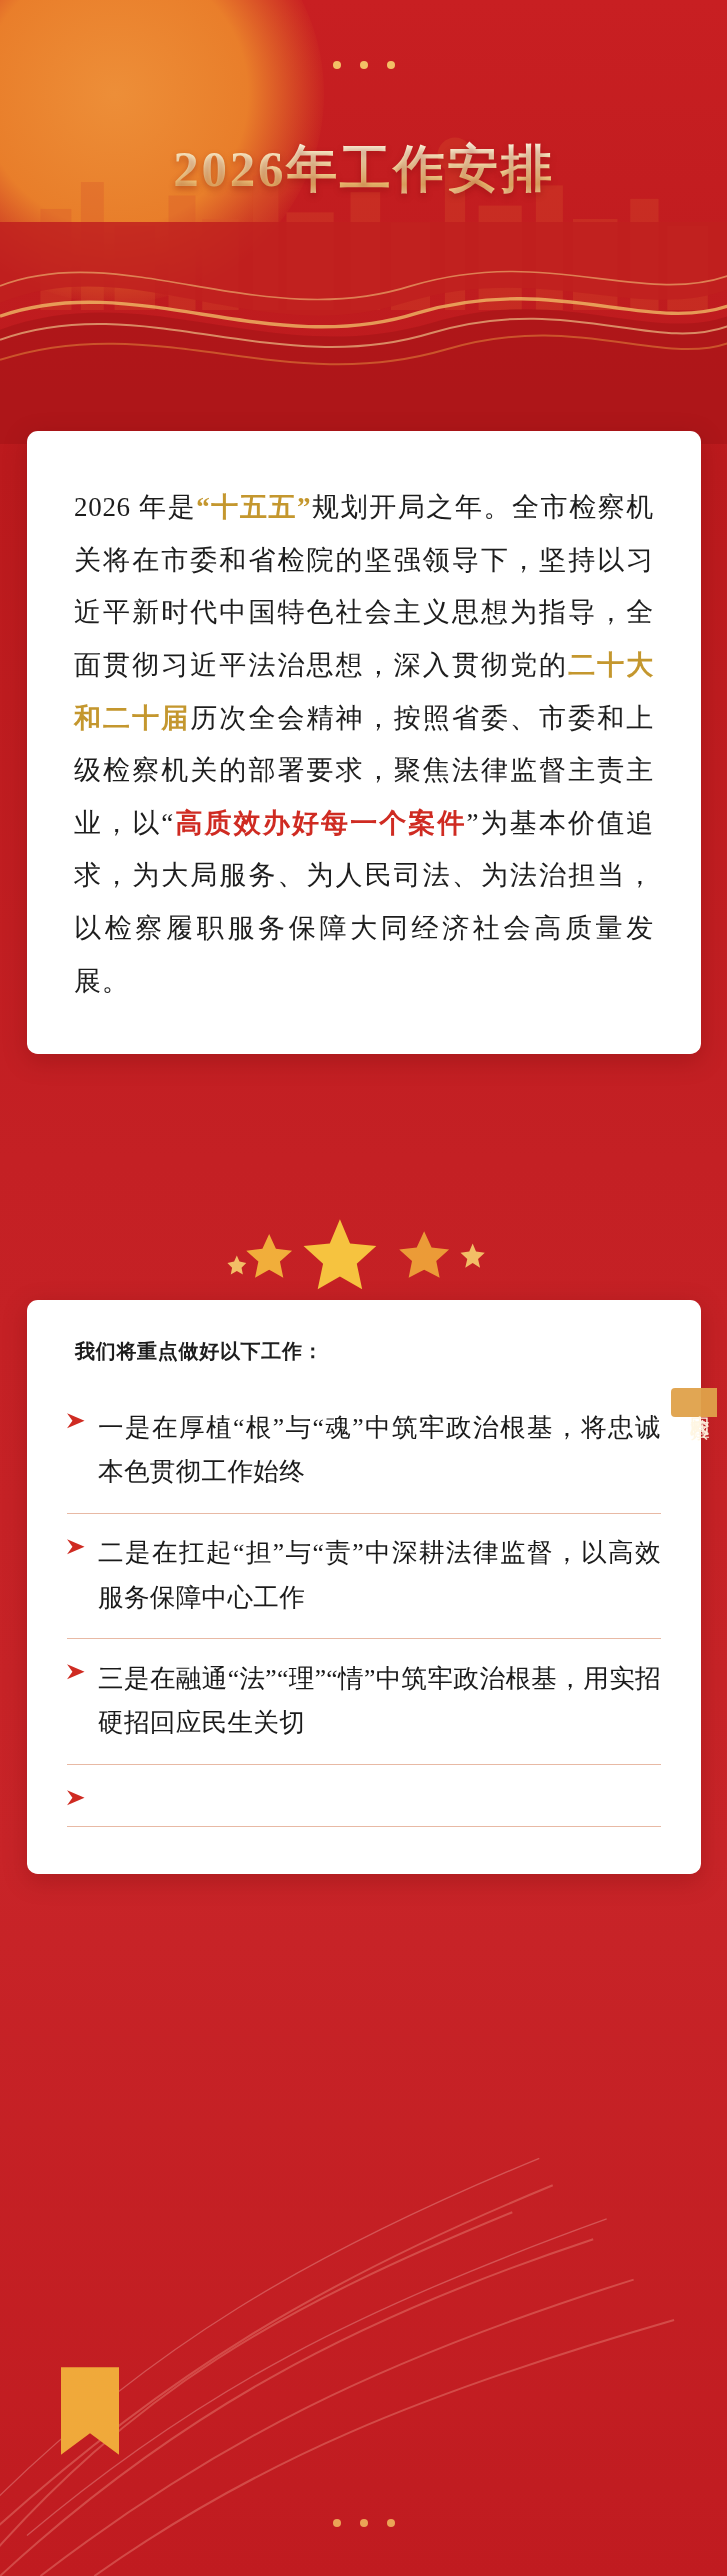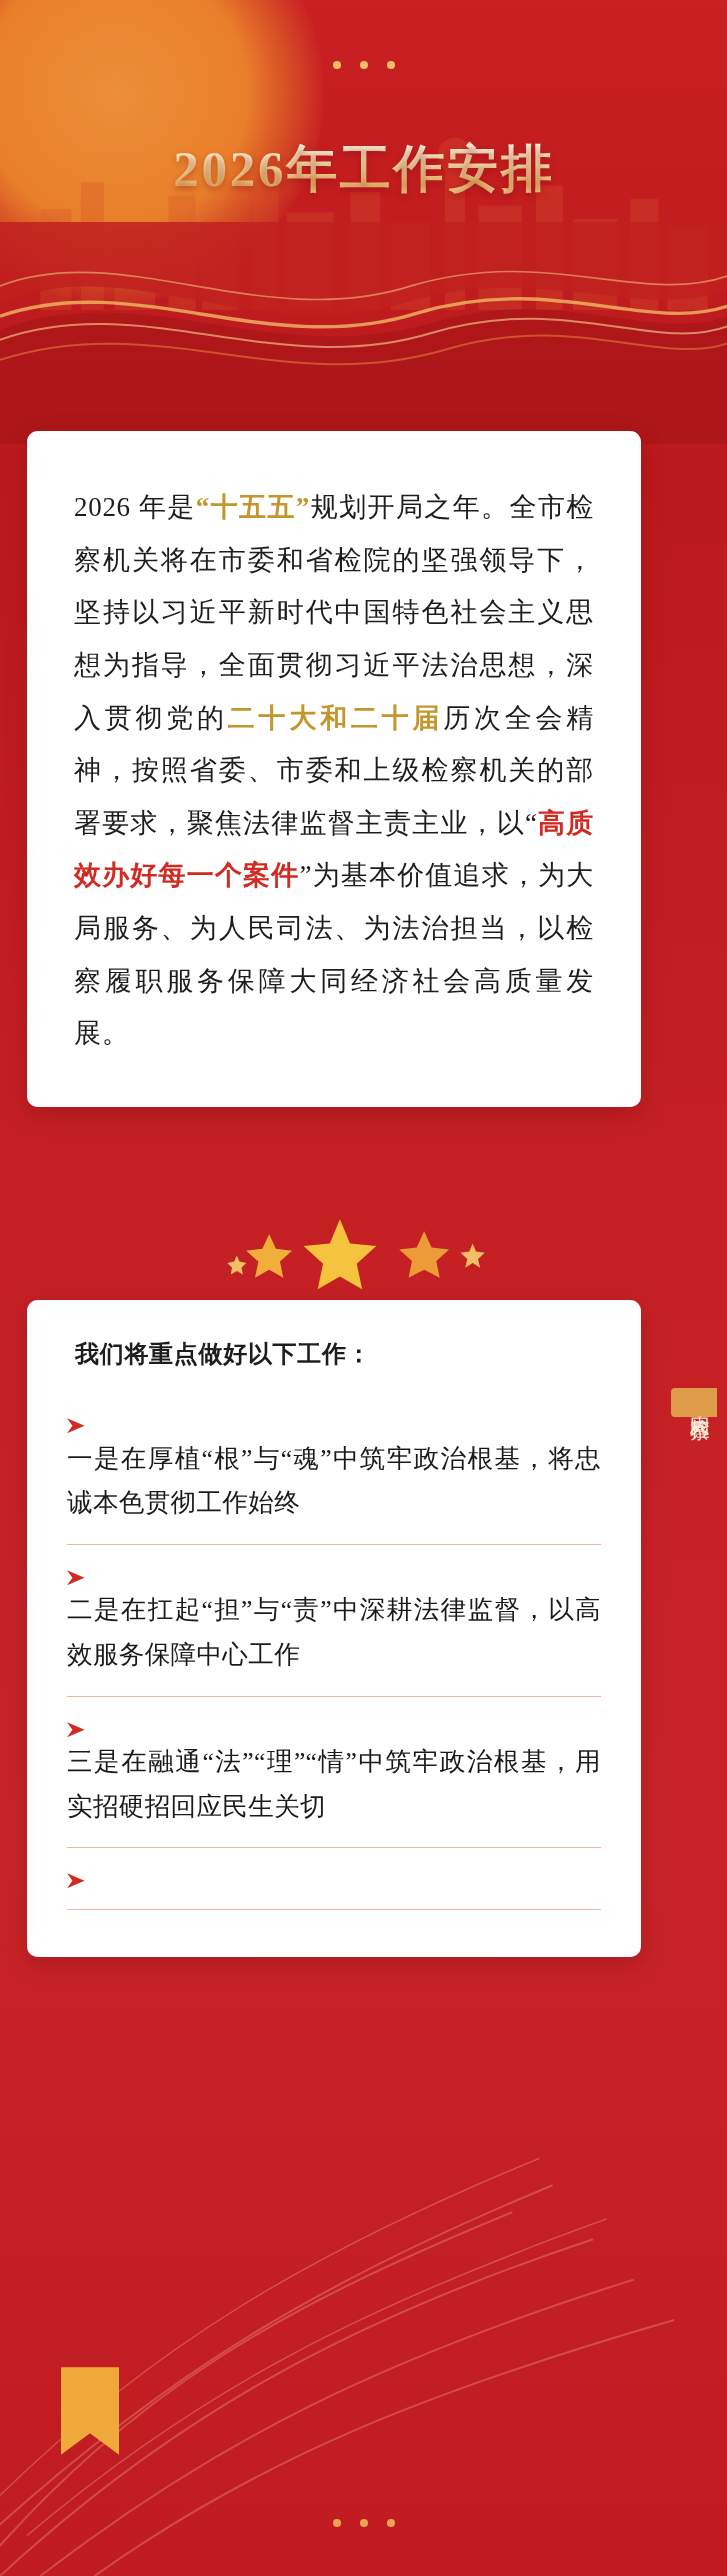--- a/index.html
+++ b/index.html
@@ -112,21 +112,21 @@
     -webkit-background-clip: text;
     background-clip: text;
     -webkit-text-fill-color: transparent;
     text-shadow: 0 2.7px 6.7px rgba(120,10,10,.35);
   }
 
   
   .card {
     position: absolute;
     left: 27px;
-    width: 614px;
+    width: 674px;
     background: #ffffff;
     border-radius: 10.8px;
     box-shadow: 0 6.7px 23px rgba(90,6,6,.25);
     z-index: 8;
     box-sizing: border-box;
   }
   .card-intro {
     top: 431px;
     padding: 50px 47px 47px 47px;
   }
@@ -156,32 +156,31 @@
     z-index: 9;
   }
 
   
   .card-list {
     top: 1300px;
     padding: 38px 40px 47px 40px;
   }
   .list-heading {
     font-family: "Liberation Sans", "DejaVu Sans", sans-serif;
-    font-size: 24px;
+    font-size: 20px;
     font-weight: bold;
     color: #1d1d1d;
     letter-spacing: 0.7px;
     margin: 0 0 23px 8px;
   }
   .list-item {
     display: flex;
     align-items: flex-start;
     padding: 17.5px 0 17.5px 0;
     border-bottom: 1.3px solid #e8b9a4;
-    flex-direction: column;
   }
   .list-item:last-child {
     border-bottom: 1.3px solid #e8b9a4;
   }
   .arrow-icon {
     flex: 0 0 auto;
     width: 31px;
     margin-top: 6.7px;
   }
   .item-text {

